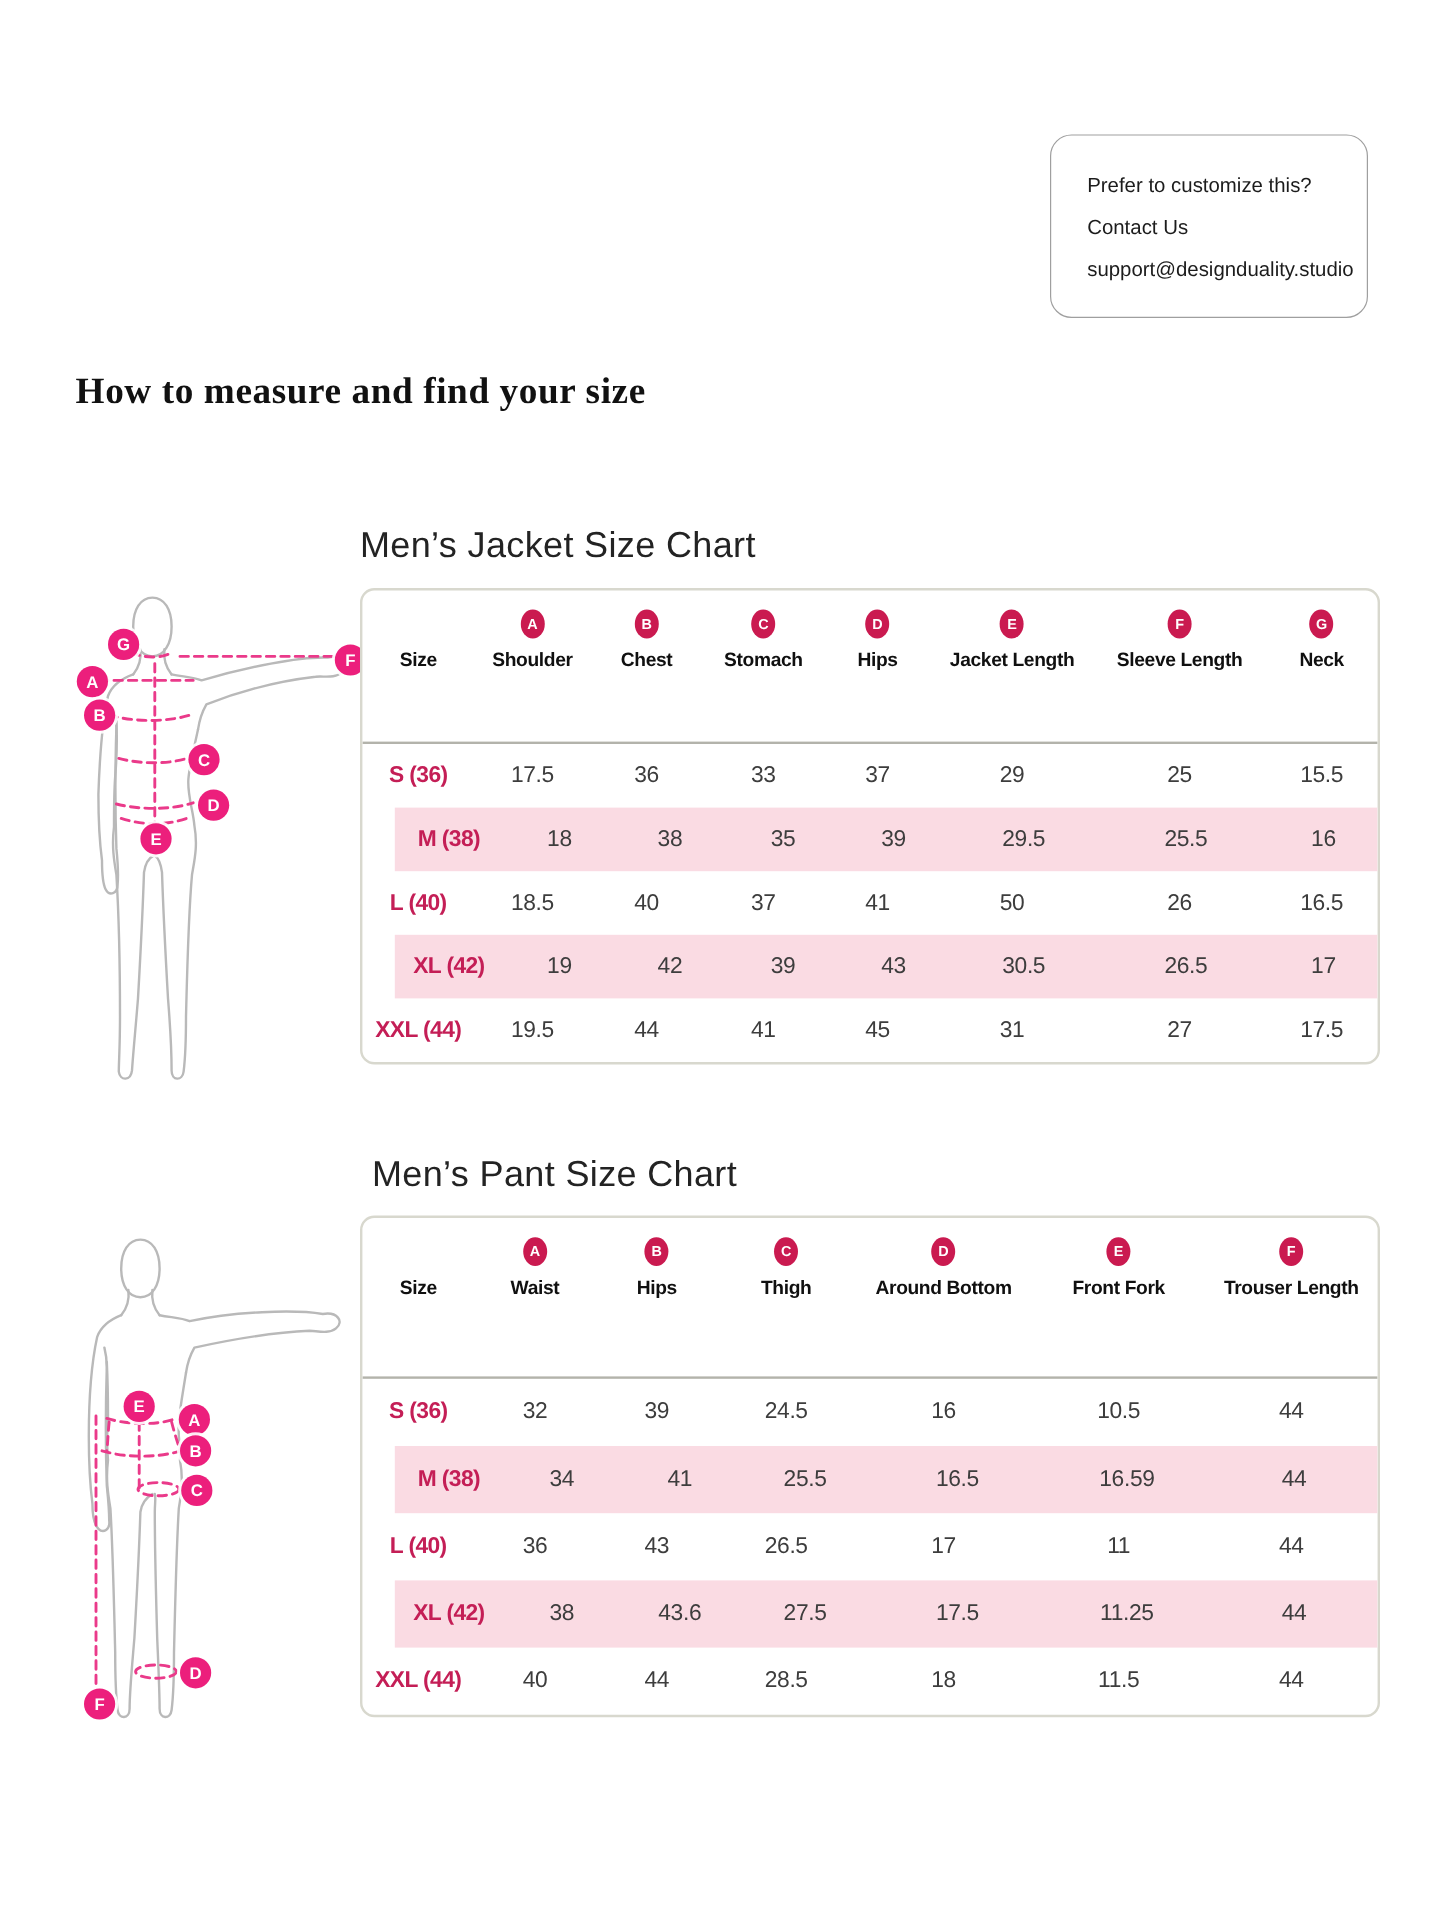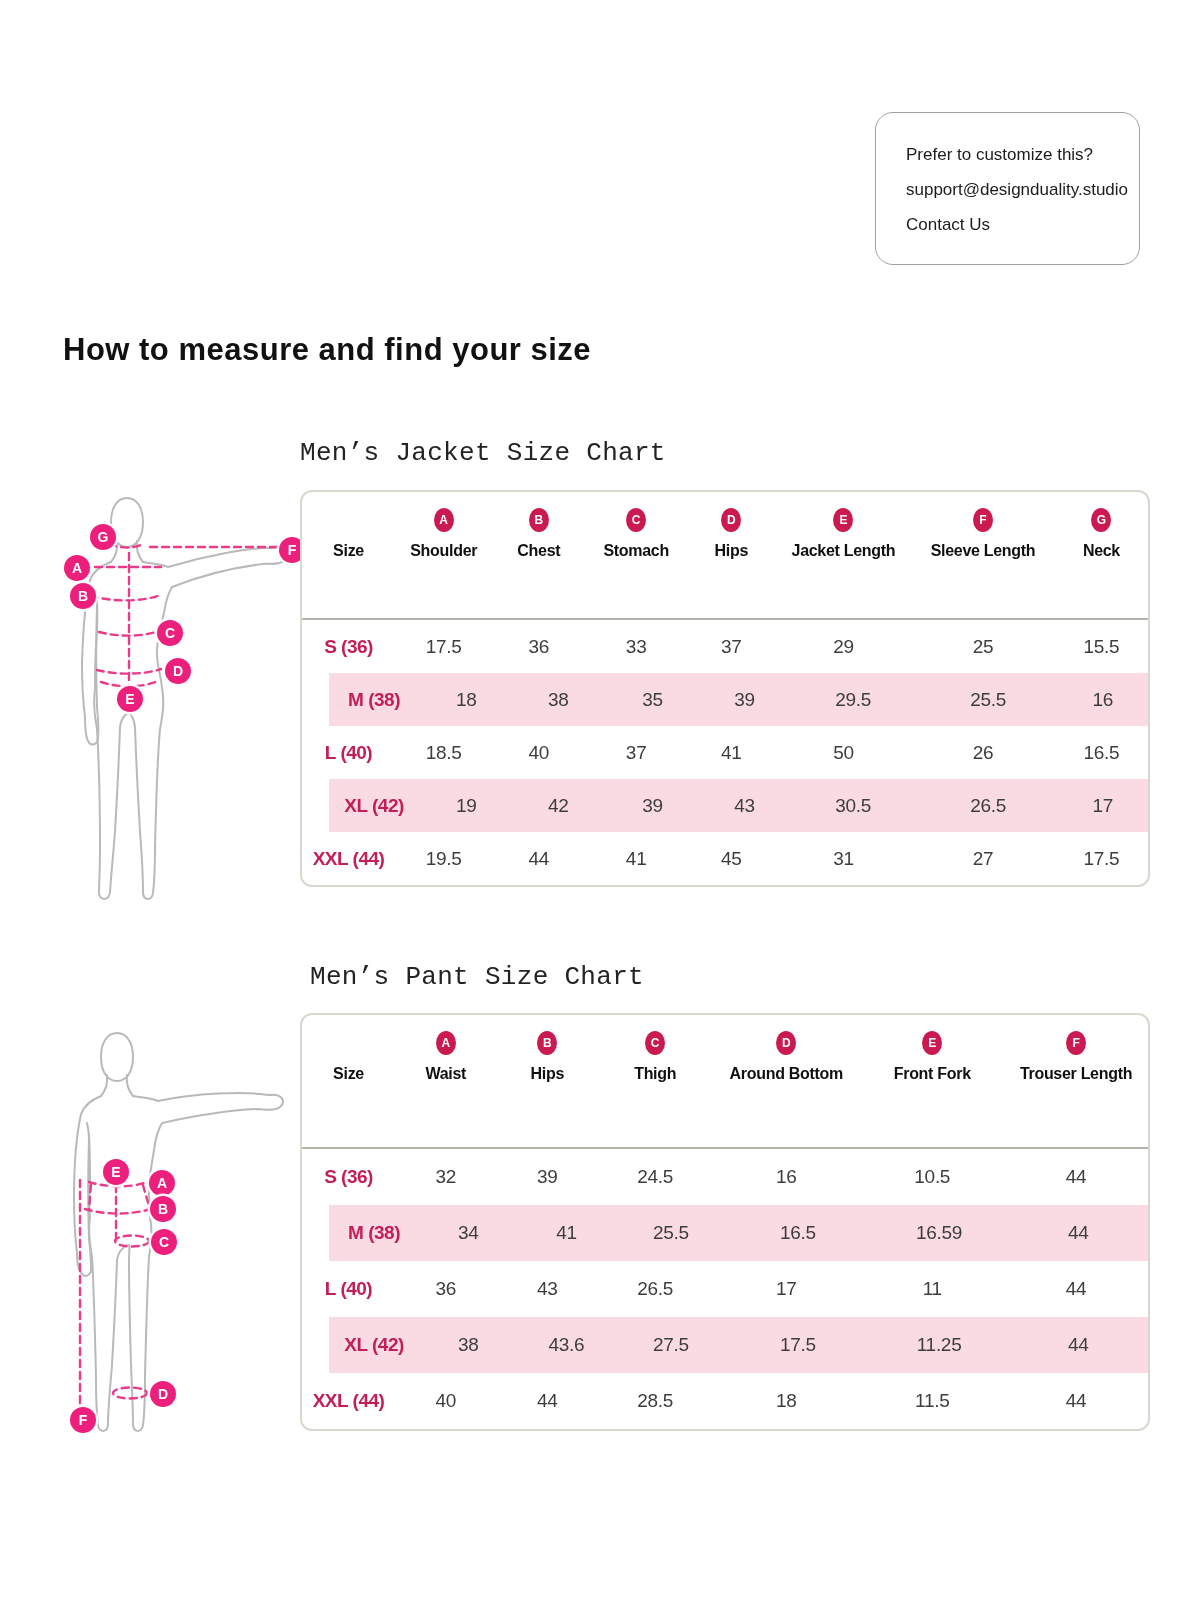--- a/index.html
+++ b/index.html
@@ -6,23 +6,23 @@
   body{font-family:"Liberation Sans", sans-serif;}
   #page{position:relative;width:1200px;height:1600px;background:#ffffff;overflow:hidden;}
 
   
   .contact-card{position:absolute;left:875px;top:112px;width:265px;height:153px;
     border:1.5px solid #9f9f9f;border-radius:18px;background:#fff;
     padding:24px 0 0 30px;box-sizing:border-box;}
   .contact-card .line{font-size:17px;color:#1c1c1c;line-height:35px;white-space:nowrap;}
 
   
-  .page-title{position:absolute;left:63px;top:332px;font-size:31px;font-weight:bold;
-    color:#111;letter-spacing:0.5px;}
-  .chart-title{position:absolute;font-size:26px;color:#232323;letter-spacing:0.3px;font-family:Liberation Mono, monospace;}
+  .page-title{position:absolute;left:63px;top:308px;font-size:31px;font-weight:bold;
+    color:#111;letter-spacing:0.5px;font-family:Liberation Serif, serif;}
+  .chart-title{position:absolute;font-size:30px;color:#232323;letter-spacing:0.3px;}
   .jacket-title{left:300px;top:438px;}
   .pant-title{left:310px;top:962px;}
 
   
   .size-table{position:absolute;left:300px;width:850px;background:#fff;
     border:2px solid #d8d8ce;border-radius:12px;overflow:hidden;box-sizing:border-box;}
   .jacket-table{top:490px;}
   .pant-table{top:1013px;}
   .t-head{display:grid;border-bottom:2px solid #b3b3ab;}
   .jacket-table .t-head{height:126px;}
@@ -53,22 +53,22 @@
     color:#fff;font-size:14px;font-weight:bold;display:flex;align-items:center;justify-content:center;
     box-shadow:0 0 0 2.5px rgba(255,255,255,0.9);}
 </style>
 </head>
 <body>
 
 <div id="page">
 
   <div class="contact-card">
     <div class="line">Prefer to customize this?</div>
+    <div class="line">Contact Us</div>
     <div class="line">support@designduality.studio</div>
-    <div class="line">Contact Us</div>
   </div>
 
   <div class="page-title">How to measure and find your size</div>
 
   <div class="chart-title jacket-title">Men’s Jacket Size Chart</div>
 
   <svg class="figure-svg jacket-figure" width="250" height="430" viewBox="0 0 250 430">
     <path class="body" d="M 72,21 C 82,21 88,31 88,45 C 88,59 82,70 72,70 C 62,70 56,59 56,45 C 56,31 62,21 72,21 Z"></path>
     <path class="body" d="M 62,64 C 63,73 61,79 56,85"></path>
     <path class="body" d="M 82,64 C 81,73 83,79 88,85"></path>

